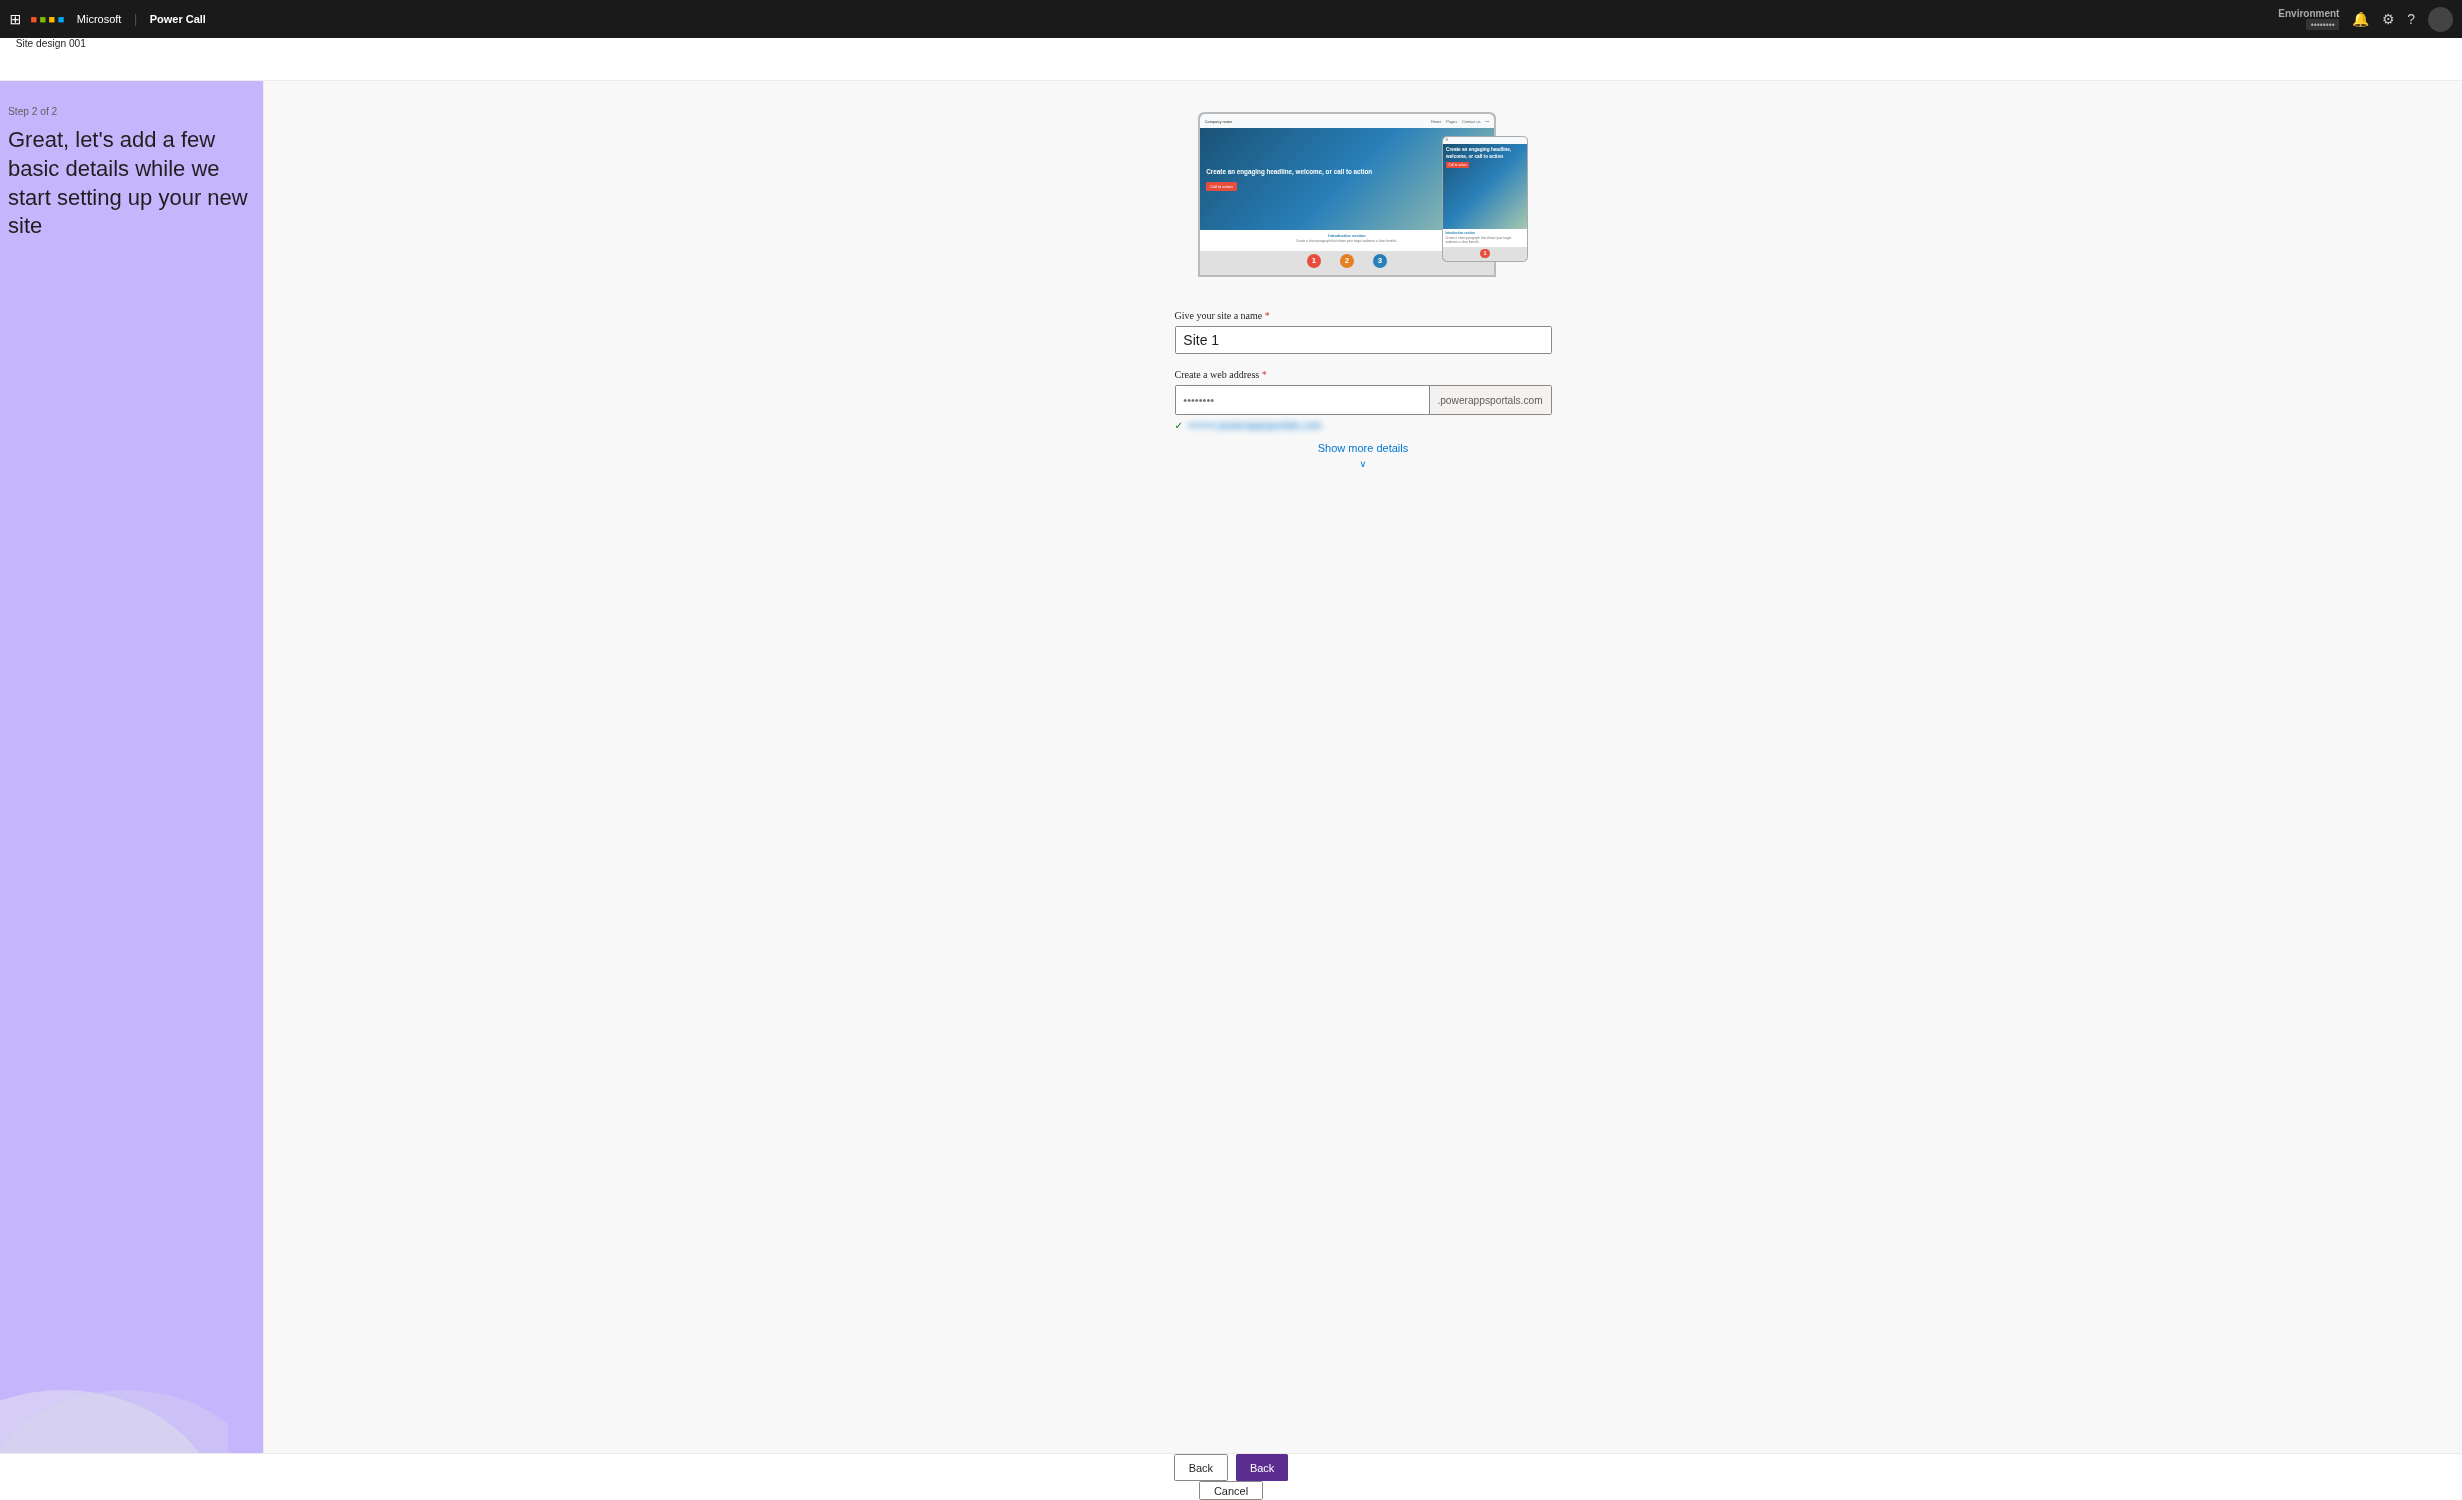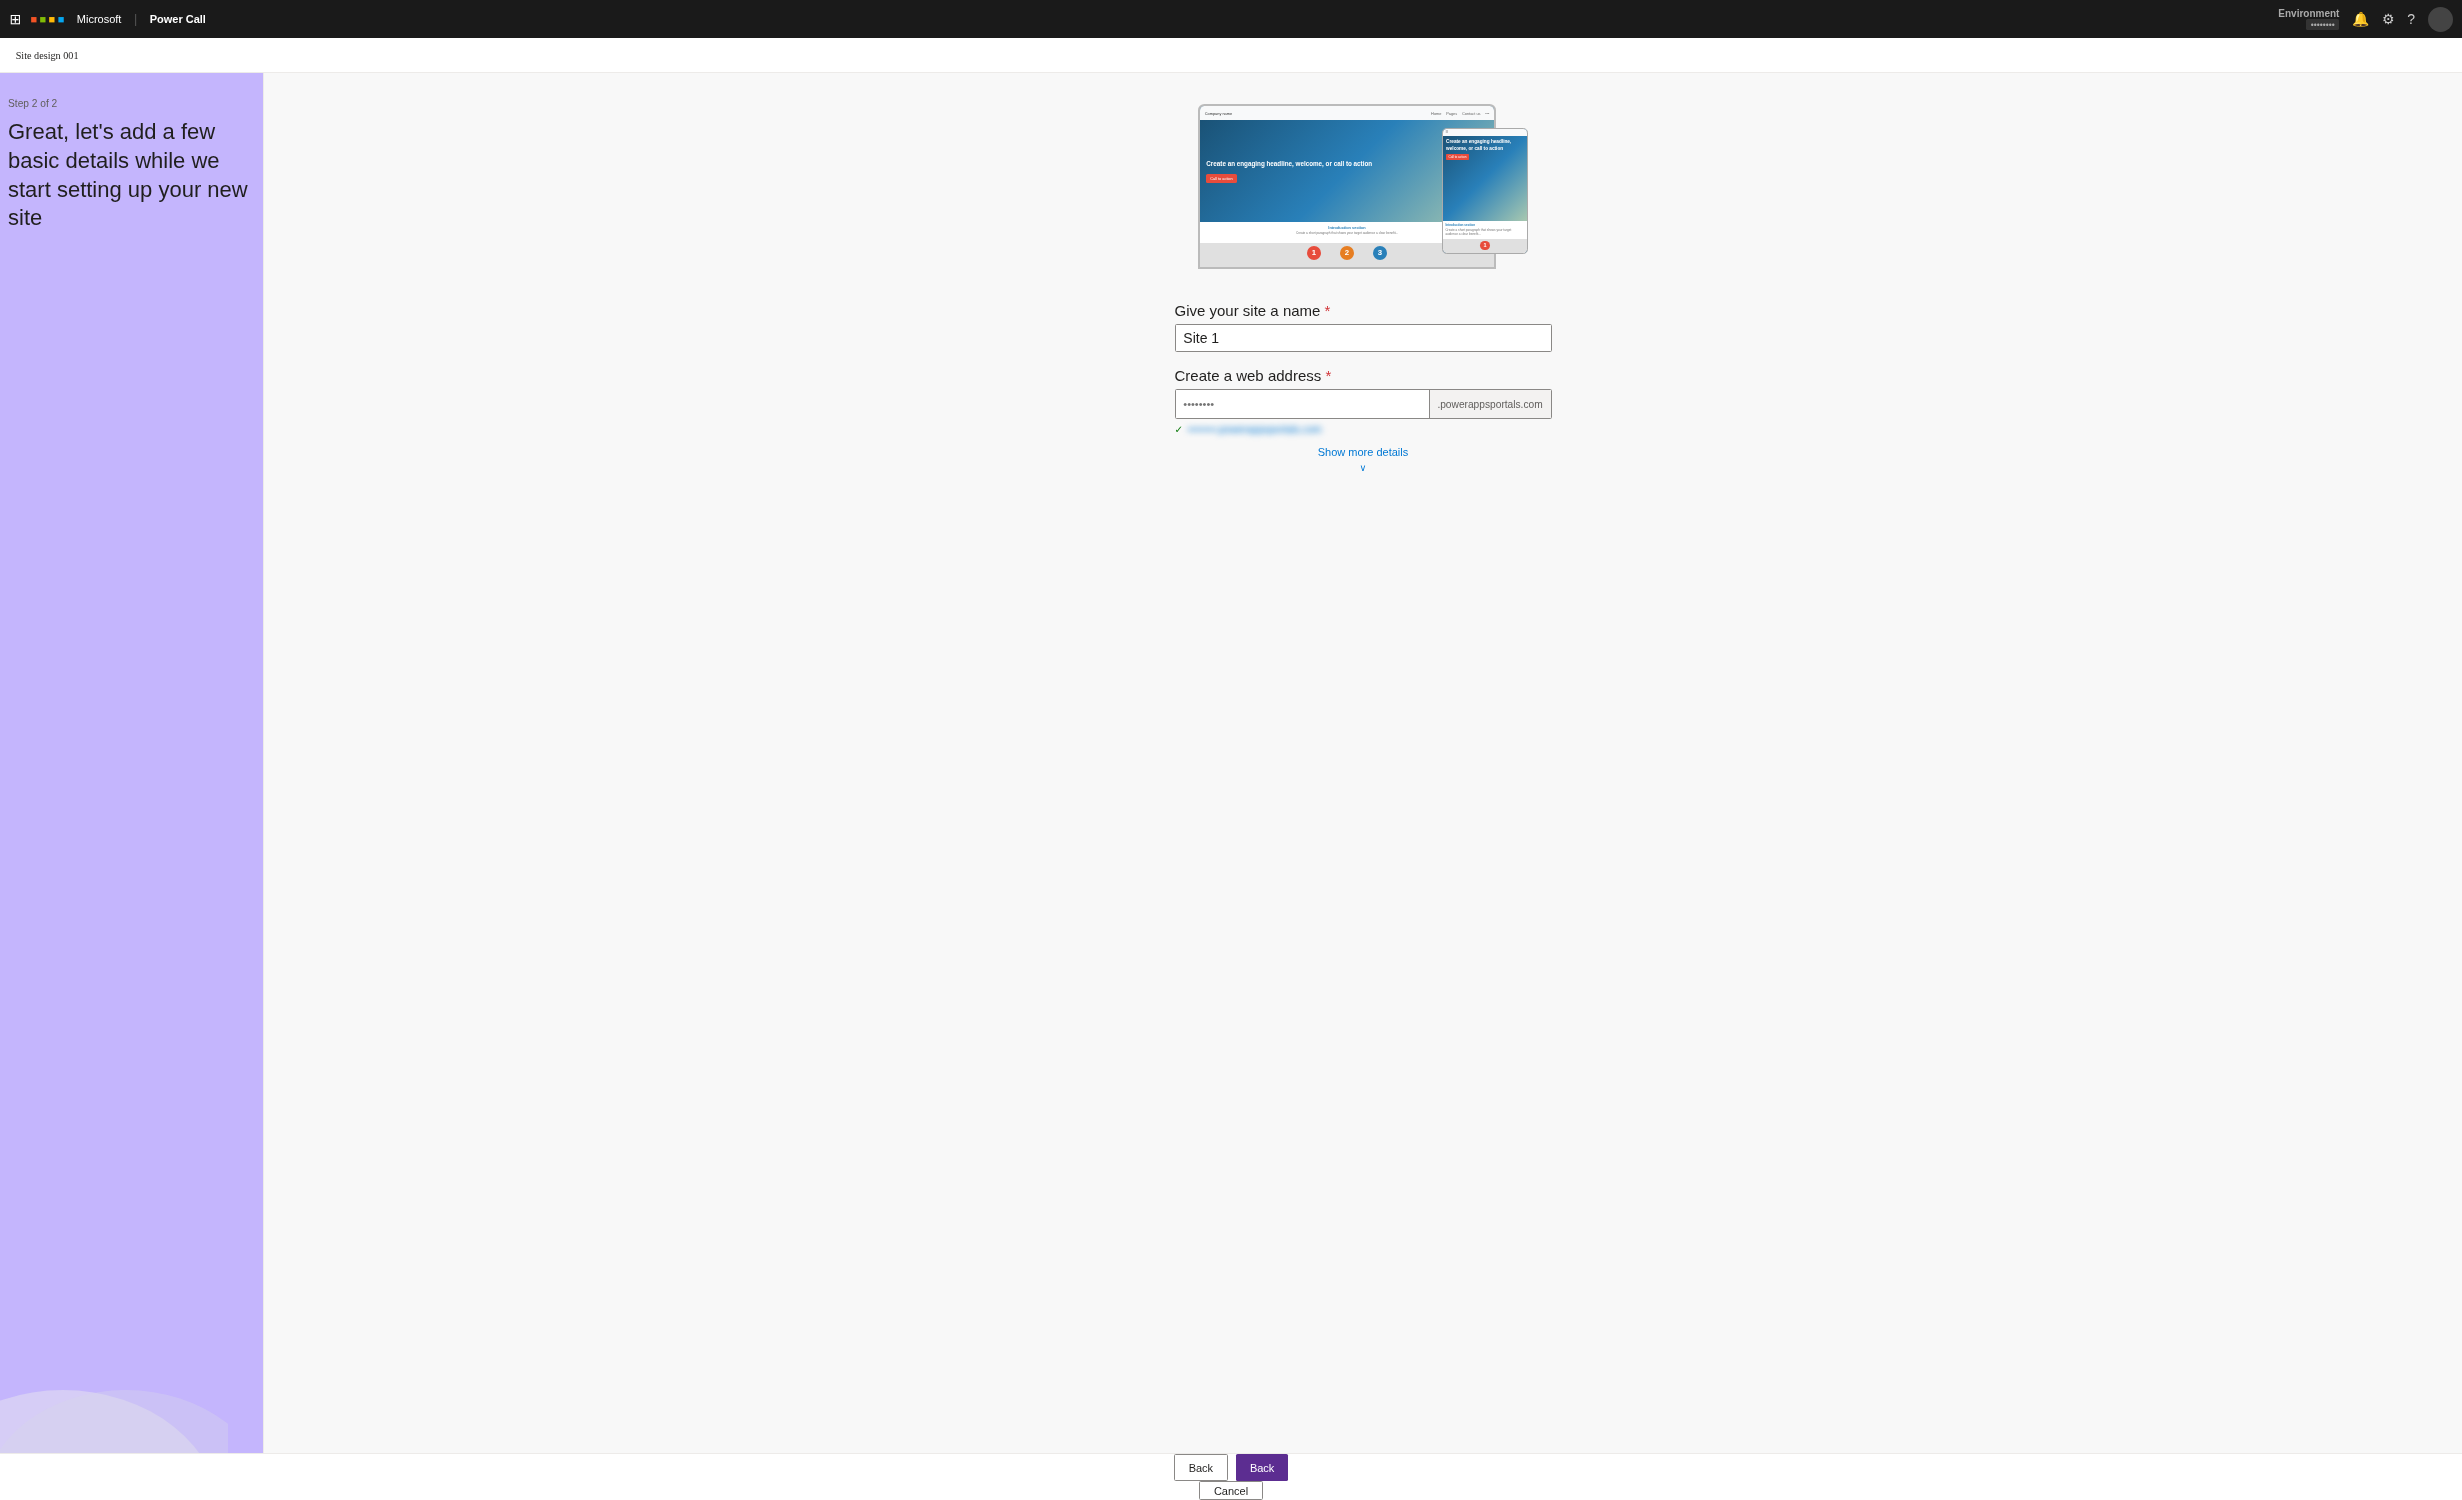--- a/index.html
+++ b/index.html
@@ -30,27 +30,25 @@
     .topnav-env-name { color: #aaa; font-size: 8.6px; background: #333; padding: 0.8px 4.7px; border-radius: 1.6px; }
     .topnav-icon { color: #ccc; font-size: 14px; cursor: pointer; }
     .topnav-avatar {
       width: 25px; height: 25px; border-radius: 50%;
       background: #444; display: flex; align-items: center; justify-content: center;
       color: #fff; font-size: 10.2px; cursor: pointer;
     }
 
     
     .breadcrumb-bar {
-      height: 35px;
-      display: flex;
-      align-items: center;
+      height: 43px;
+      display: flex;
       padding: 0 15.7px;
       border-bottom: 0.8px solid #edebe9;
       flex-shrink: 0;
-      font-family: Liberation Serif, serif;
     }
     .breadcrumb-text { font-size: 10.2px; color: #201f1e; }
 
     
     .main-layout {
       display: flex;
       flex: 1;
       overflow: hidden;
     }
 
@@ -228,24 +226,25 @@
       width: 9.4px; height: 9.4px; border-radius: 50%;
       display: flex; align-items: center; justify-content: center;
       font-size: 5.5px; font-weight: bold; color: #fff;
     }
 
     
     .form-container {
       width: 377px;
     }
     .form-label {
-      font-size: 15px;
+      font-size: 10px;
       color: #201f1e;
       margin-bottom: 4.7px;
       display: block;
+      font-family: Liberation Serif, serif;
     }
     .required-star { color: #d13438; }
     .form-input {
       width: 100%;
       height: 28px;
       border: 0.8px solid #8a8886;
       border-radius: 1.6px;
       padding: 0 7.8px;
       font-size: 14px;
       color: #201f1e;

